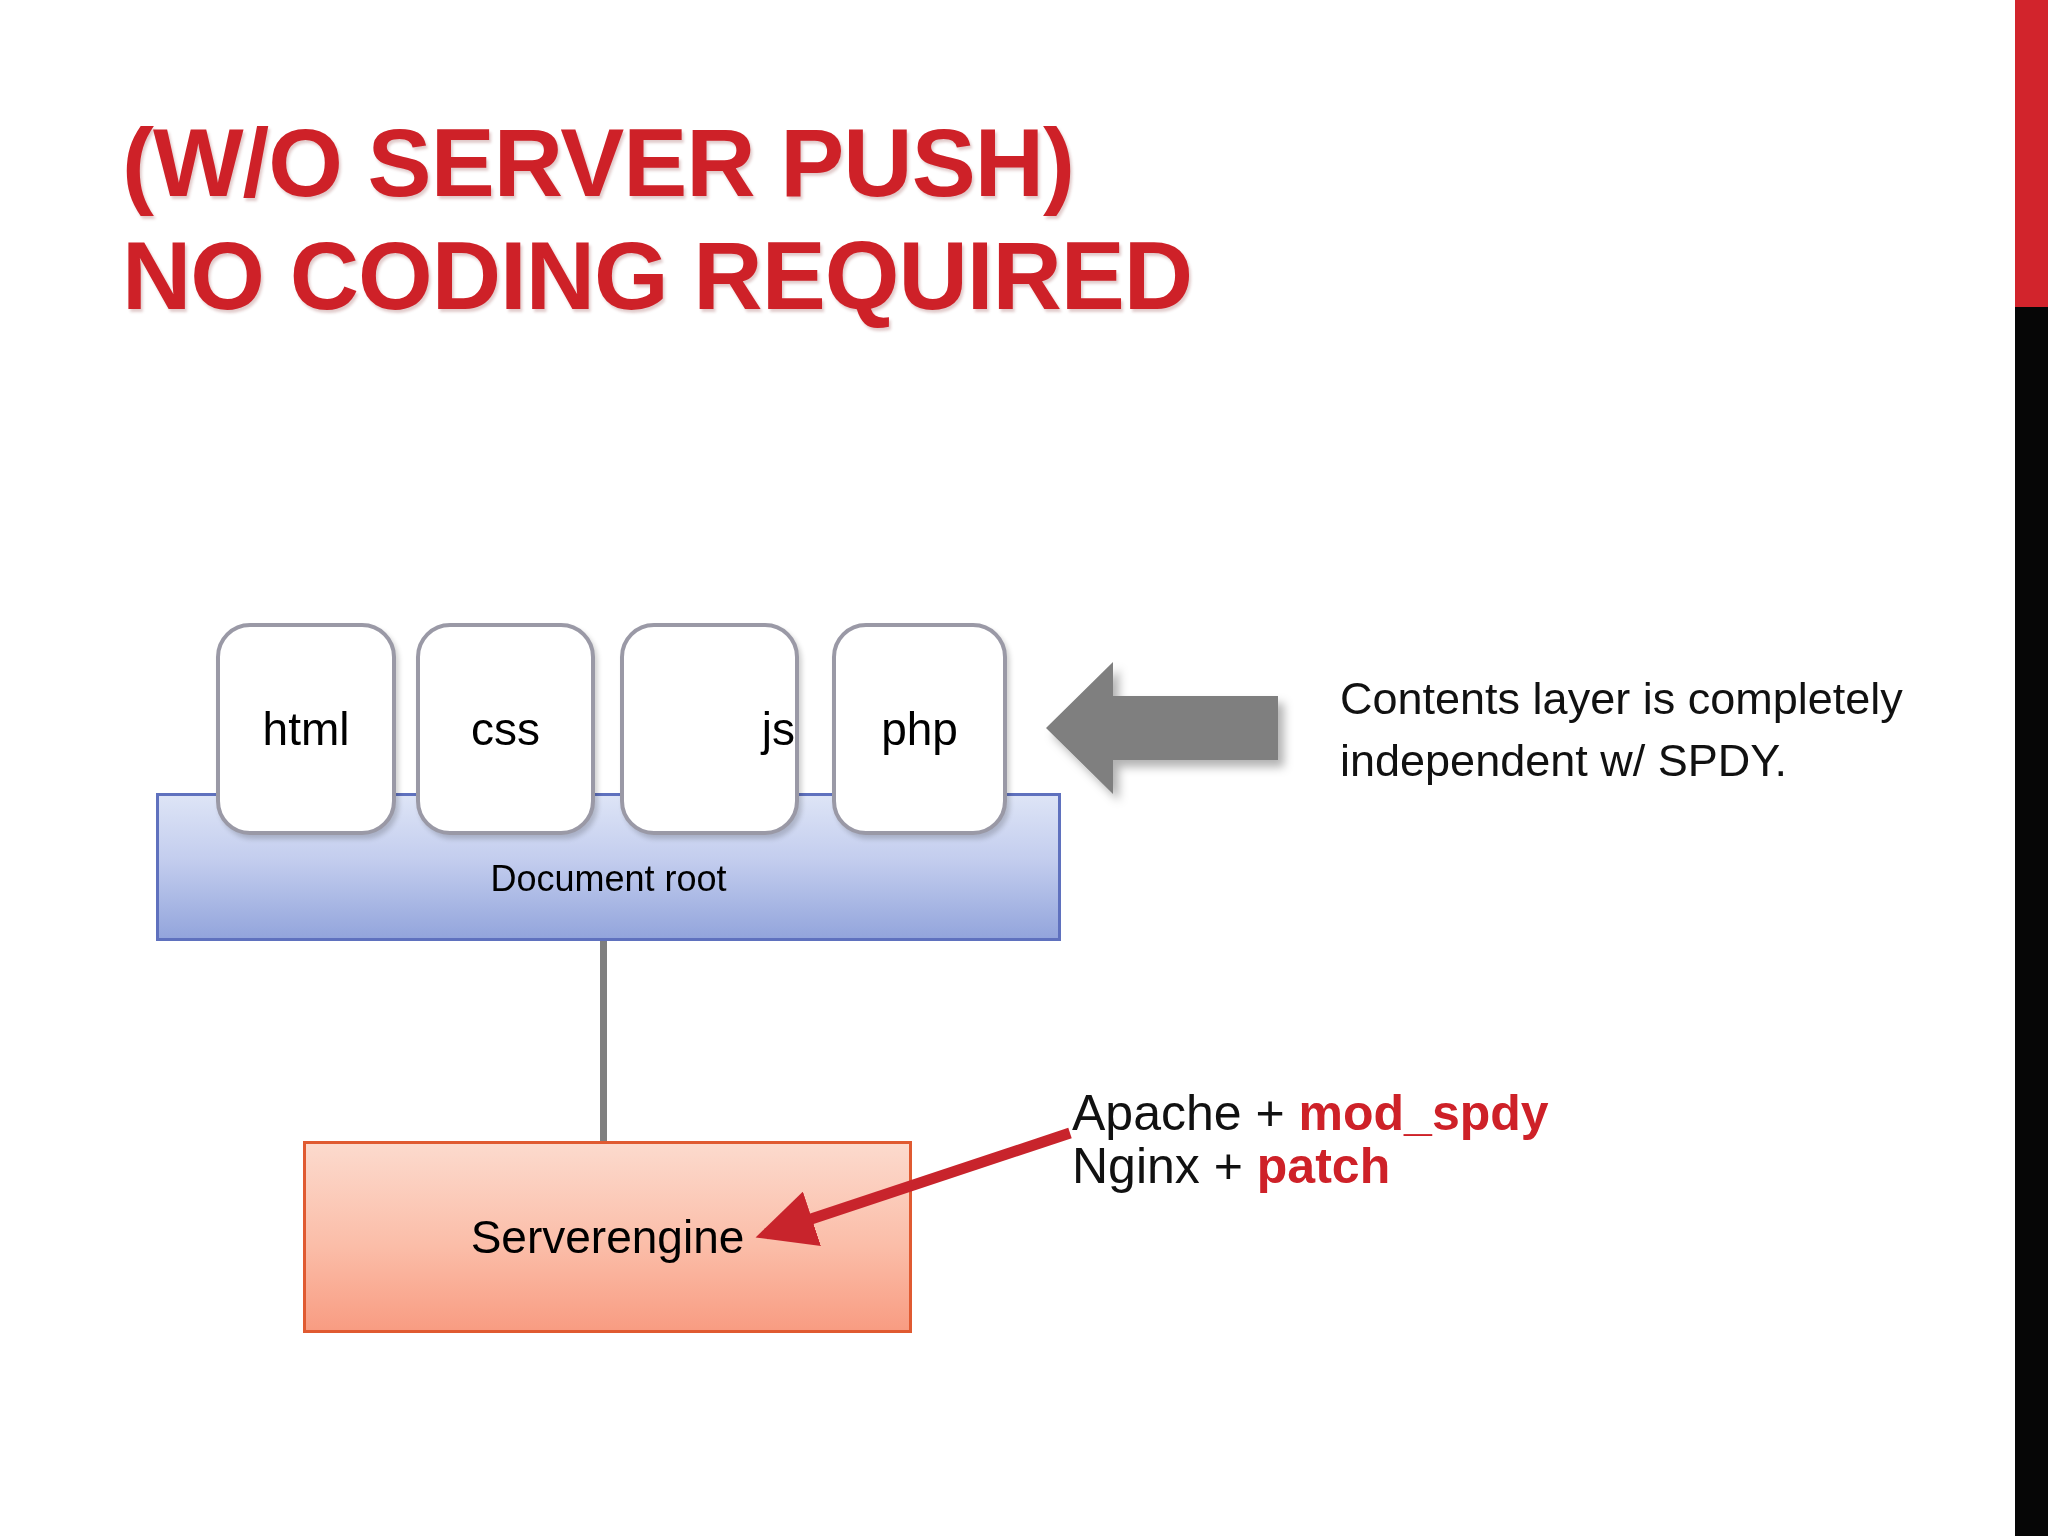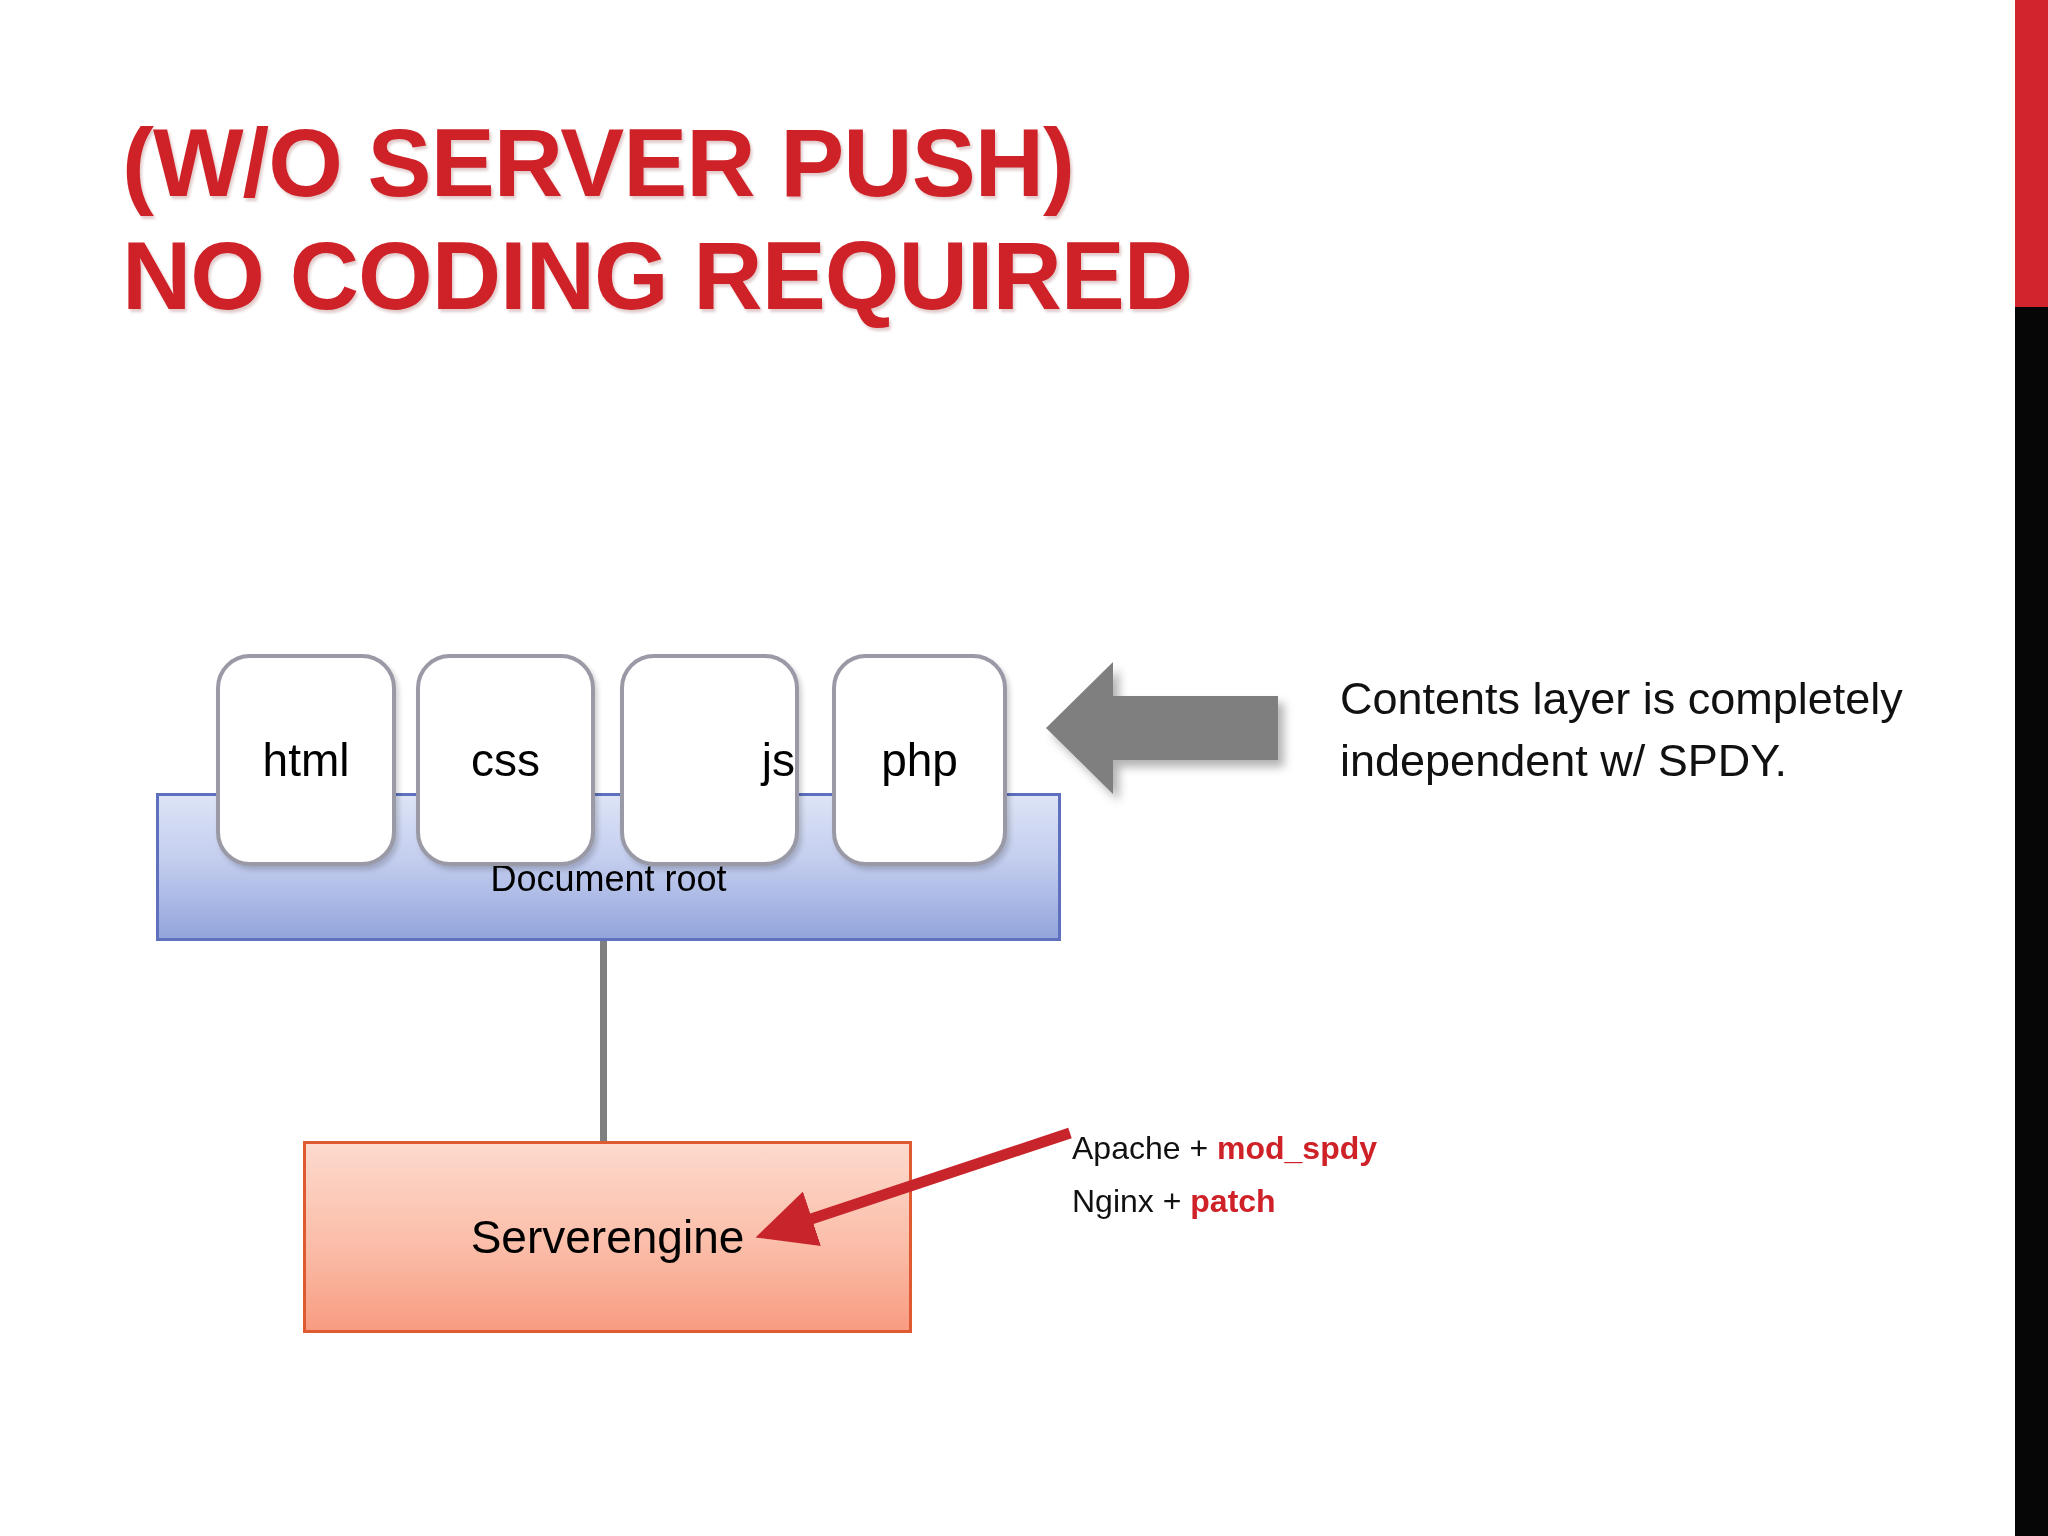--- a/index.html
+++ b/index.html
@@ -36,21 +36,21 @@
     font-size:36px;color:#000;
   }
   
   .file-box{
     position:absolute;top:623px;height:212px;
     background:#fff;
     border:4px solid #9a99a6;border-radius:34px;
     box-shadow:3px 4px 5px rgba(0,0,0,0.18);
     box-sizing:border-box;
     display:flex;align-items:center;justify-content:center;
-    font-size:46px;color:#000;margin-top:31px;
+    font-size:46px;color:#000;
   }
   .fb-html{left:216px;width:180px;}
   .fb-css{left:416px;width:179px;}
   .fb-js{left:620px;width:179px;justify-content:flex-end;}
   .fb-php{left:832px;width:175px;}
   
   .connector{position:absolute;left:600px;top:941px;width:7px;height:200px;background:var(--arrow-gray,#7f7f7f);}
   
   .server-box{
     position:absolute;left:303px;top:1141px;width:609px;height:192px;
@@ -60,21 +60,21 @@
     display:flex;flex-direction:row;align-items:center;justify-content:center;
     font-size:46px;line-height:62px;color:#000;text-align:center;
   }
   
   .spdy-note{
     position:absolute;left:1340px;top:668px;
     font-size:45px;line-height:62px;color:#111;white-space:nowrap;
   }
   .mw-note{
     position:absolute;left:1072px;top:1087px;
-    font-size:32px;line-height:53px;color:#111;white-space:nowrap;margin-top:35px;
+    font-size:50px;line-height:53px;color:#111;white-space:nowrap;
   }
   .mw-note .hl{color:var(--accent-red,#ce2128);font-weight:bold;}
   .arrow-layer{position:absolute;left:0;top:0;width:2048px;height:1536px;pointer-events:none;}
 </style>
 </head>
 <body>
 
 <div class="slide">
 
   <div class="stripe-red"></div>

